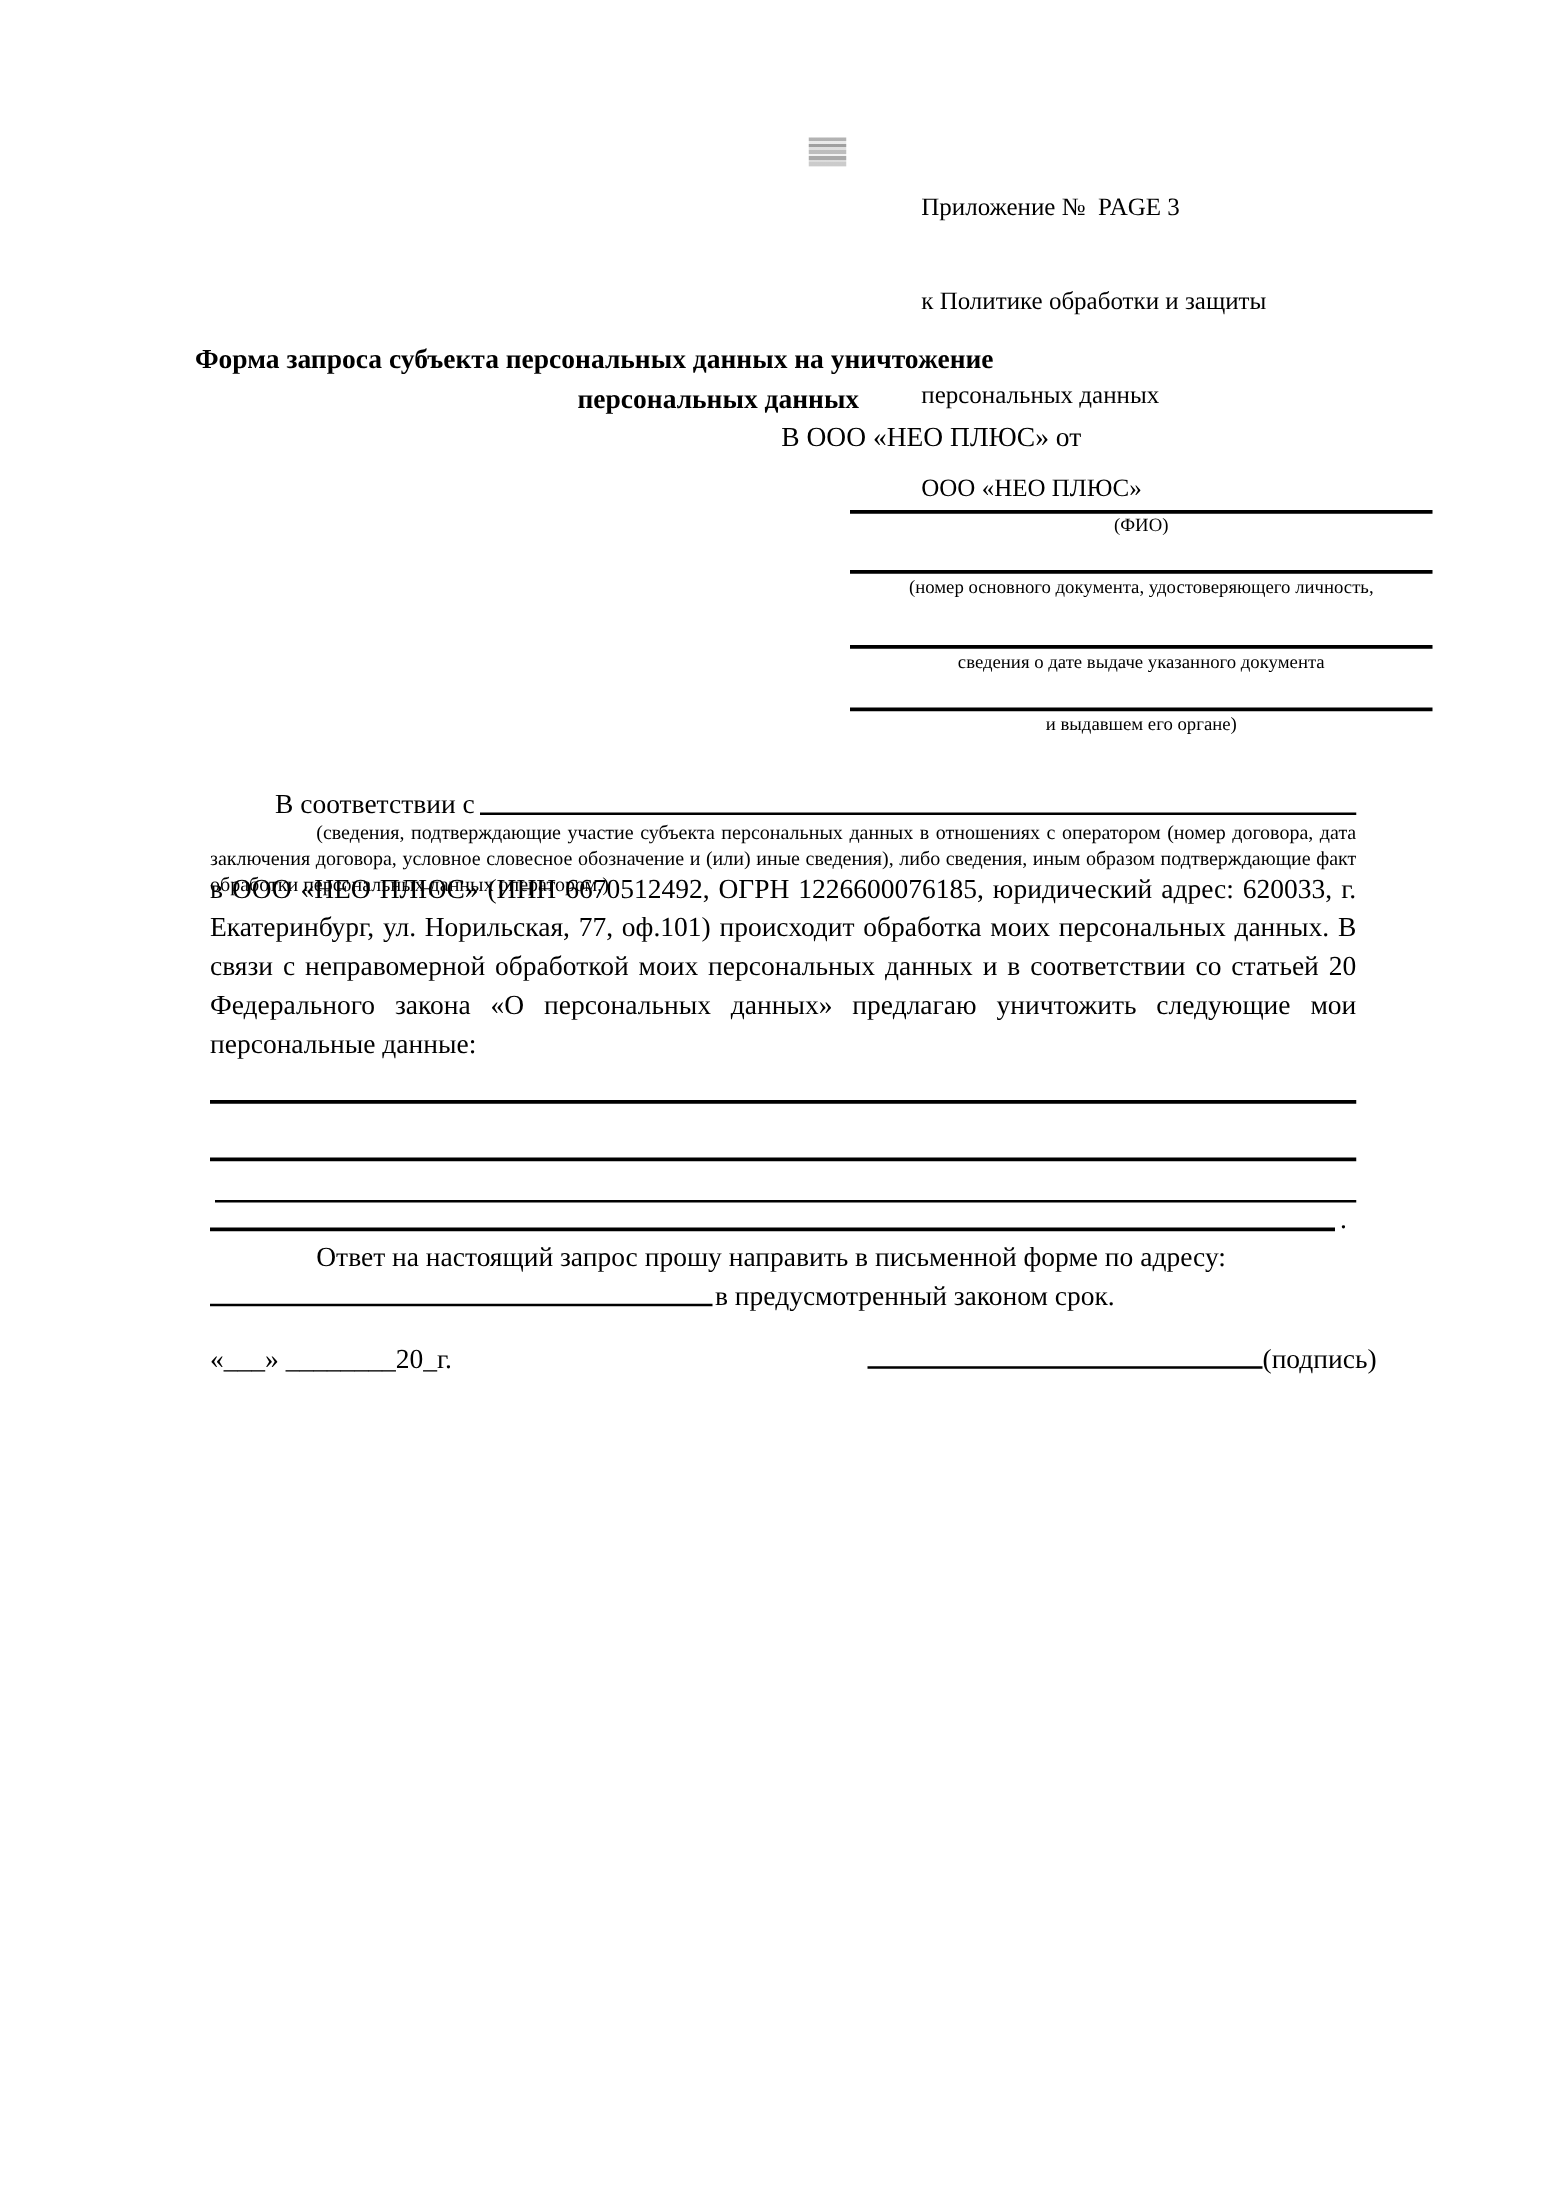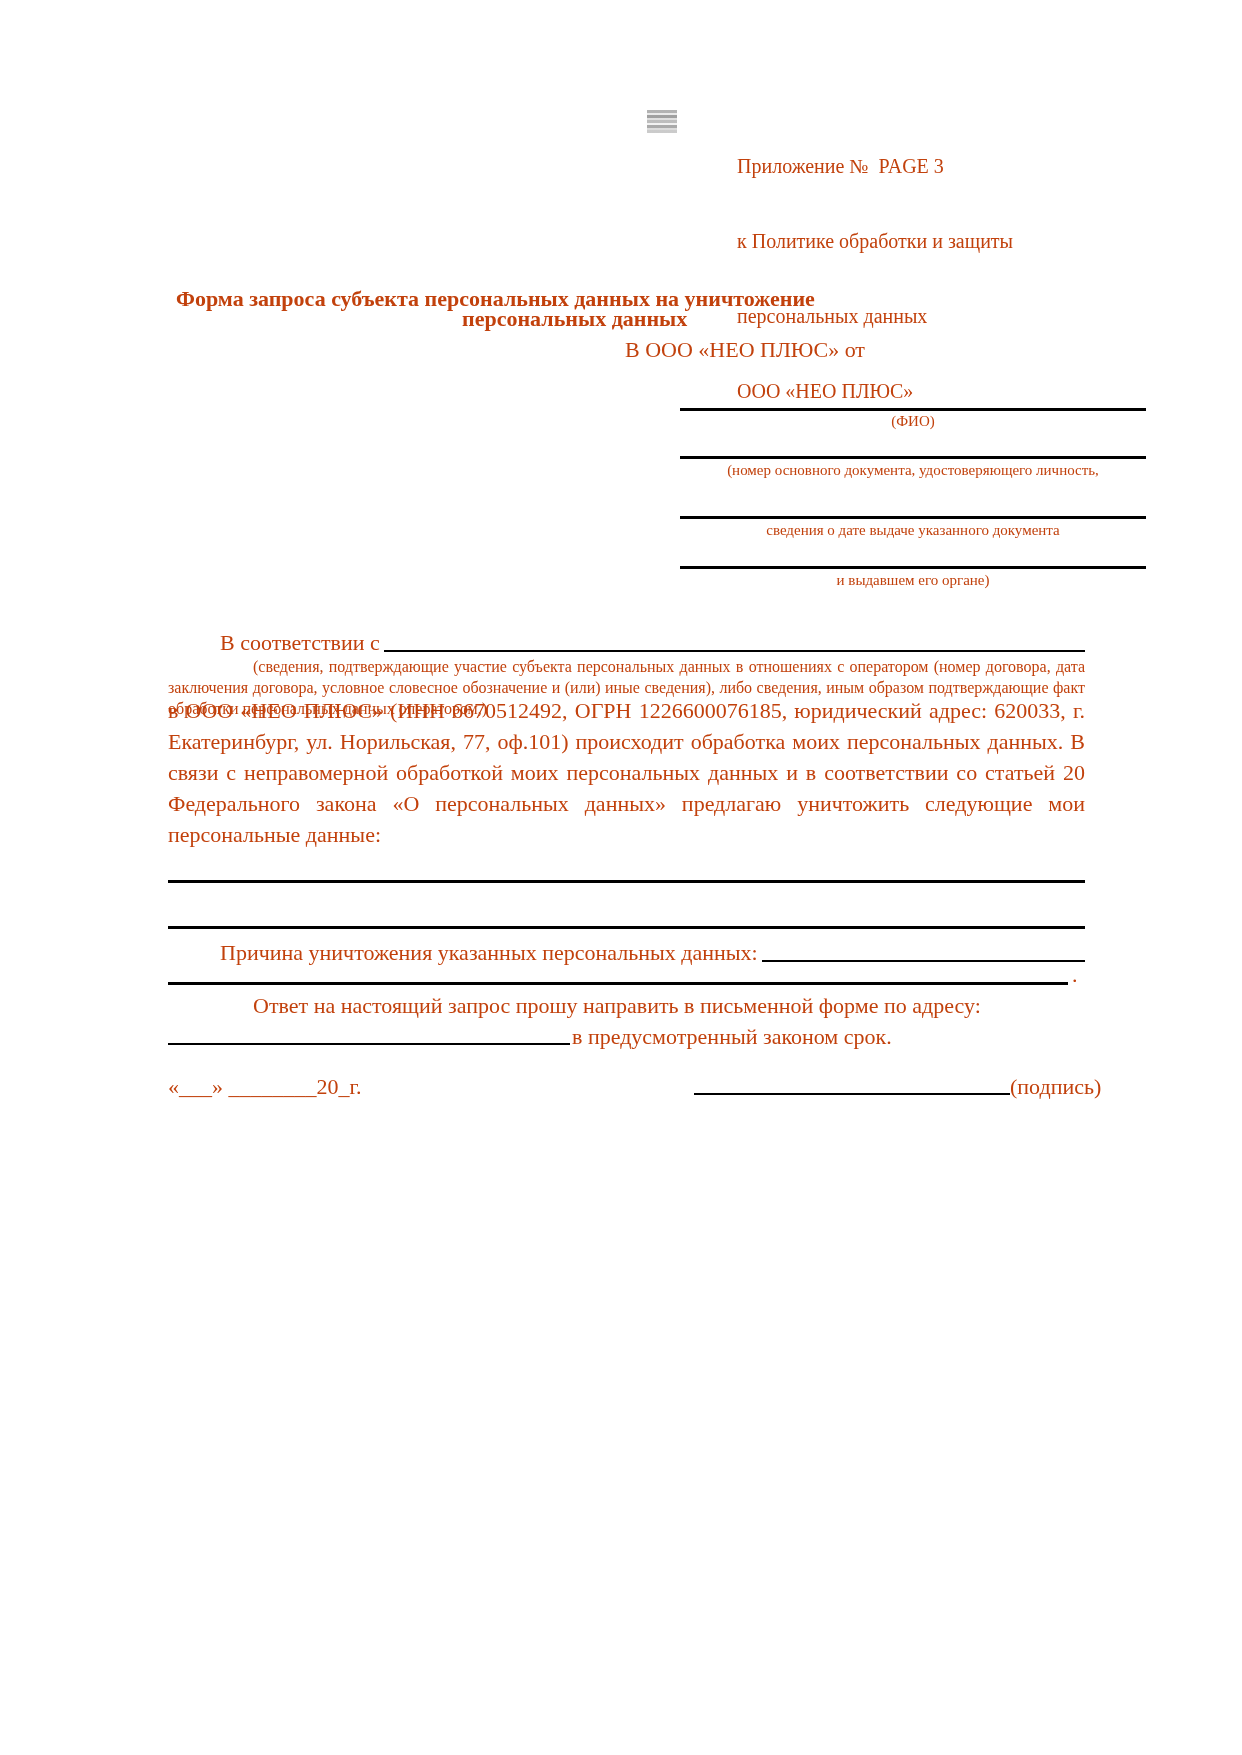--- a/index.html
+++ b/index.html
@@ -1,38 +1,38 @@
 <!DOCTYPE html>
 <html><head>
 <meta charset="utf-8">
 <style>
   html, body { margin: 0; padding: 0; background: #ffffff; }
   .page {
     position: relative;
     width: 1242px;
     height: 1755px;
     background: #ffffff;
-    color: #c2410c;
+    color: #000000;
     font-family: "Liberation Serif", "DejaVu Serif", serif;
     overflow: hidden;
   }
   
   .doc-icon {
     position: absolute; left: 647px; top: 110px; width: 30px; height: 23px;
     background: repeating-linear-gradient(180deg,
       #a5a5a5 0 3px, #e6e6e6 3px 5px, #8f8f8f 5px 8px, #dadada 8px 10px,
       #b2b2b2 10px 13px, #f0f0f0 13px 15px, #9b9b9b 15px 18px, #d6d6d6 18px 20px, #c2c2c2 20px 23px);
     opacity: 0.85;
   }
   .header-note {
     position: absolute; left: 737px; top: 104px;
     font-size: 20px; line-height: 25px; white-space: pre;
   }
   .title-line { position: absolute; font-weight: bold; font-size: 22px; white-space: nowrap; }
-  .t1 { left: 176px; top: 274px; margin-top: 12px; }
+  .t1 { left: 156px; top: 274px; }
   .t2 { left: 462px; top: 306px; }
   .addressee { position: absolute; left: 625px; top: 337px; font-size: 22px; white-space: nowrap; text-align: right; }
 
   .fline { position: absolute; left: 680px; width: 466px; height: 0; border-top: 3px solid #000; }
   .fcap  { position: absolute; left: 680px; width: 466px; text-align: center; font-size: 15px; white-space: nowrap; }
 
   .row { position: absolute; left: 168px; width: 917px; display: flex; align-items: stretch; }
   .row .lbl { font-size: 22px; white-space: nowrap; }
   .row .uline { flex: 1; border-bottom: 2px solid #000; margin-bottom: 4px; margin-left: 4px; }
   .indent { margin-left: 52px; }
@@ -86,21 +86,20 @@
   </div>
 
   <div class="note">(сведения, подтверждающие участие субъекта персональных данных в отношениях с оператором (номер договора, дата заключения договора, условное словесное обозначение и (или) иные сведения), либо сведения, иным образом подтверждающие факт обработки персональных данных оператором,)</div>
 
   <div class="paragraph">в ООО «НЕО ПЛЮС» (ИНН 6670512492, ОГРН 1226600076185, юридический адрес: 620033, г. Екатеринбург, ул. Норильская, 77, оф.101) происходит обработка моих персональных данных. В связи с неправомерной обработкой моих персональных данных и в соответствии со статьей 20 Федерального закона «О персональных данных» предлагаю уничтожить следующие мои персональные данные:</div>
 
   <div class="blank" style="top:880px"></div>
   <div class="blank" style="top:926px"></div>
 
   <div class="row" style="top:940px; height:26px">
-    <span class="lbl indent">Причина уничтожения указанных персональных данных:</span>
     <span class="uline"></span>
   </div>
   <div class="hline" style="left:168px; top:982px; width:900px; border-top-width:3px"></div>
   <div class="txt22" style="left:1072px; top:962px">.</div>
 
   <div class="txt22" style="left:253px; top:993px">Ответ на настоящий запрос прошу направить в письменной форме по адресу:</div>
   <div class="hline" style="left:168px; top:1043px; width:402px"></div>
   <div class="txt22" style="left:572px; top:1024px">в предусмотренный законом срок.</div>
 
   <div class="txt22" style="left:168px; top:1074px">«___» ________20_г.</div>

